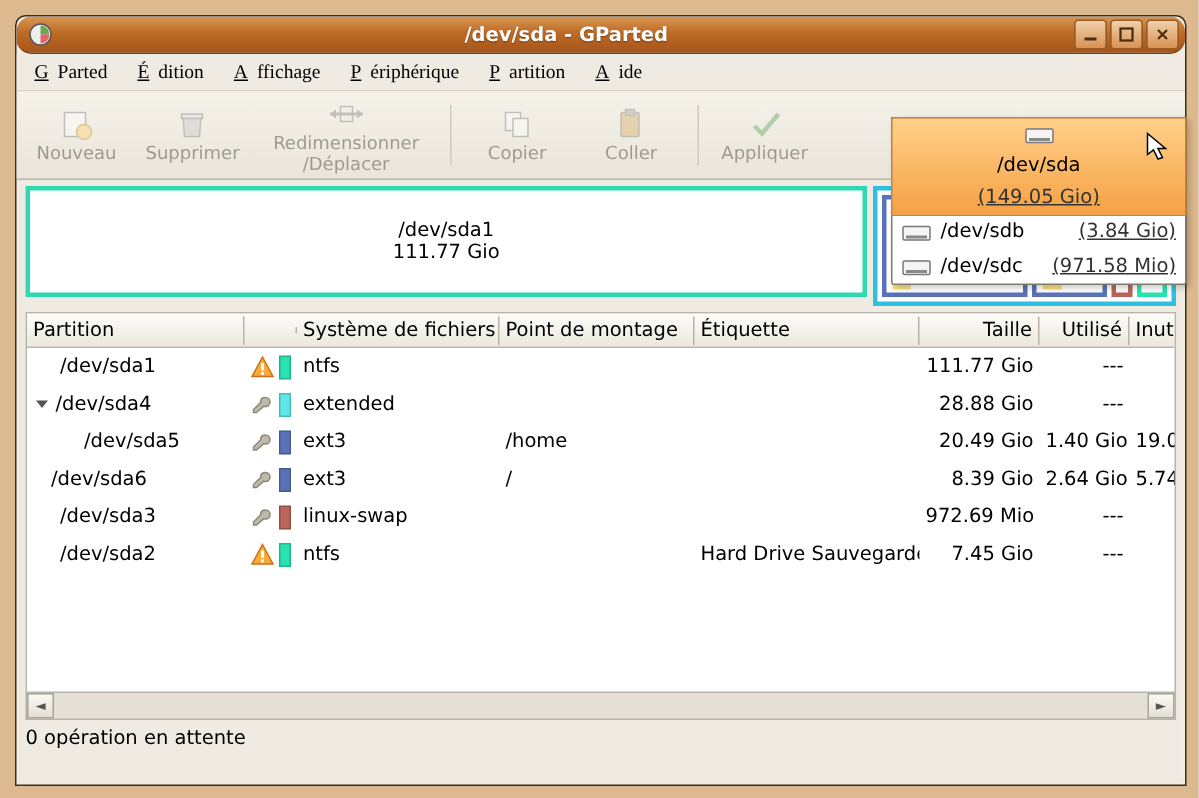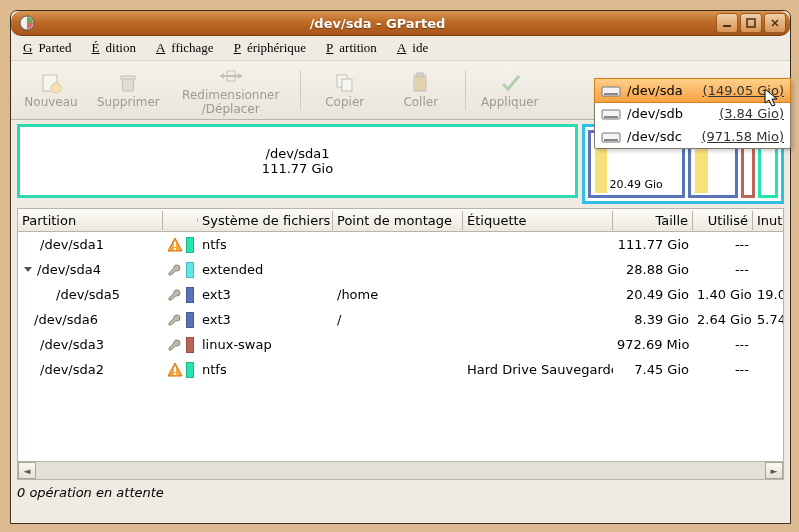--- a/index.html
+++ b/index.html
@@ -33,21 +33,21 @@
   .tbtn .ti{height:24px;display:flex;align-items:center;justify-content:center;opacity:.45}
   .tbtn.wide{min-width:110px;}
   .spacer{flex:1}
   
   .dev-sel{width:200px;}
   .dev-menu{position:absolute;right:8px;top:78px;width:195px;background:#fff;border:1px solid #7f7a6e;border-radius:2px;box-shadow:2px 2px 4px #0003;z-index:10;}
   .dev-item{display:flex;align-items:center;padding:4px 6px;font-size:13px;gap:6px;}
   .dev-item .disk-ic{width:20px;height:14px;}
   .dev-item .dn{flex:1;}
   .dev-item .ds{color:#333;text-decoration:underline;}
-  .dev-item.sel{background:linear-gradient(#ffd089,#f5a144);outline:1px solid var(--sel-orange-border);}
+  .dev-item.sel{background:linear-gradient(#ffd089,#f5a144);outline:1px solid var(--sel-orange-border);flex-direction:column;}
   .cursor{position:absolute;right:17px;top:88px;z-index:11;pointer-events:none;}
   
   .partarea{margin:4px 6px;display:flex;gap:4px;}
   .partbox{border:3px solid var(--teal);height:68px;position:relative;background:#fff;}
   .big{flex:1;display:flex;align-items:center;justify-content:center;flex-direction:column;font-size:13px;}
   .pb2{width:190px;border:3px solid #2fbfe0;display:flex;align-items:flex-end;padding:3px;gap:3px;background:#fff;}
   .inner-part{height:100%;border:3px solid #5972b8;box-sizing:border-box;display:flex;align-items:flex-end;padding:2px 4px;font-size:11px;}
   
   .tbl-wrap{margin:2px 6px 0 6px;border:1px solid var(--grey-border);background:#fff;height:252px;overflow:hidden;}
   .thead, .trow{display:grid;grid-template-columns:145px 35px 135px 130px 150px 80px 60px 55px;align-items:center;font-size:13px;}
@@ -60,21 +60,21 @@
   .ico{width:16px;height:16px;display:inline-flex;align-items:center;justify-content:center;}
   .warn{color:#e58a00;}
   .key{color:#9a958a;}
   .sw{width:14px;height:14px;display:inline-block;border:1px solid #0003;}
   .r{text-align:right;}
   
   .hsb{margin:0 6px;height:17px;background:#e4e0d5;border:1px solid var(--grey-border);border-top:none;display:flex;}
   .hsb .ar{width:16px;border:1px solid #aaa59a;background:linear-gradient(#faf8f2,#e4e0d4);display:flex;align-items:center;justify-content:center;font-size:9px;color:#555;}
   .hsb .track{flex:1;}
   
-  .status{height:20px;padding:2px 6px;font-size:13px;display:flex;align-items:center;font-style:italic;}
+  .status{height:20px;padding:2px 6px;font-size:13px;display:flex;align-items:center;}
 </style>
 </head>
 <body>
 
 <div class="window">
 
   <div class="titlebar">
     <span class="appicon">
       <svg viewBox="0 0 16 16">
           <circle cx="8" cy="8" r="7" fill="#eee" stroke="#555"></circle>

